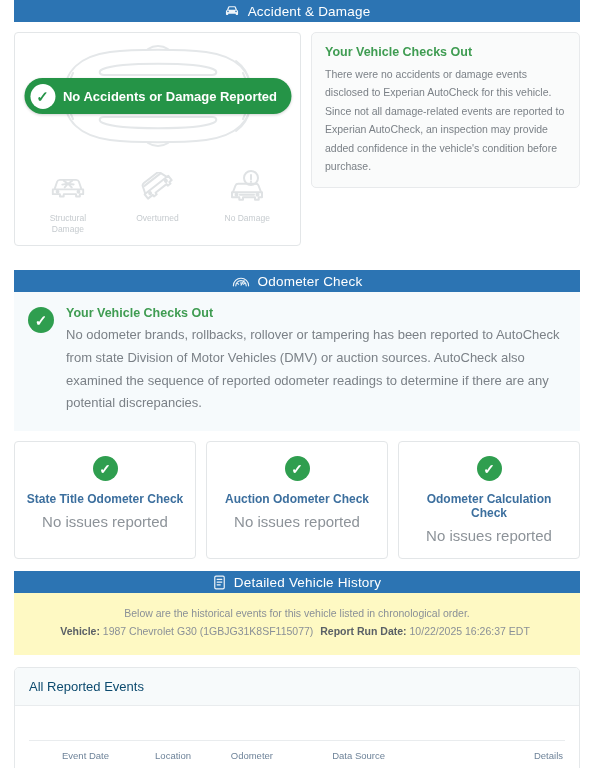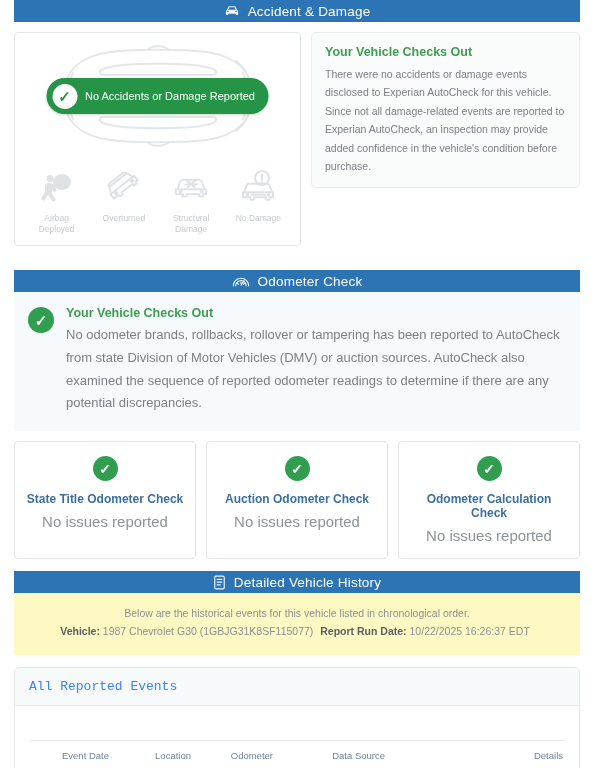--- a/index.html
+++ b/index.html
@@ -52,21 +52,21 @@
     padding: 0 14px 0 6px;
     box-shadow: 0 1px 3px rgba(0,0,0,.18);
     white-space: nowrap;
   }
   .badge-check {
     width: 25px; height: 25px; border-radius: 50%;
     background: #ffffff; color: #259447;
     display: flex; align-items: center; justify-content: center;
     font-size: 15px; font-weight: bold; line-height: 1;
   }
-  .badge-text { color: #ffffff; font-size: 11px; font-weight: normal; }
+  .badge-text { color: #ffffff; font-size: 13px; font-weight: bold; }
 
   .damage-icons { display: flex; margin-top: 18px; }
   .damage-item { flex: 1; display: flex; flex-direction: column; align-items: center; gap: 8px; }
   .damage-item .di-glyph { height: 36px; display: flex; align-items: center; justify-content: center; }
   .damage-item .di-label {
     font-size: 8.5px; color: #c6cbcf; text-align: center; line-height: 1.3; max-width: 62px;
   }
 
   .checks-out-box {
     flex: 1;
@@ -136,23 +136,22 @@
   .events-card {
     border: 1px solid #e5e8ea;
     border-radius: 5px;
     background: #ffffff;
     overflow: hidden;
   }
   .events-card-head {
     background: #f7fafb;
     border-bottom: 1px solid #e9ecee;
     padding: 11px 14px;
-    color: #3b82f6;
+    color: #0c4a6e;
     font-size: 13px;
-    font-family: Liberation Mono, monospace;
   }
   .events-card-body { padding: 0 14px; }
   .events-spacer { height: 34px; }
   table.events { width: 100%; border-collapse: collapse; }
   table.events th {
     text-align: right;
     font-size: 9.5px;
     font-weight: normal;
     color: #6e8399;
     padding: 9px 2px 9px 0;
@@ -202,57 +201,47 @@
           <path d="M196 90 C204 84 208 77 209 70"></path>
         </svg>
         <div class="badge">
           <span class="badge-check">✓</span>
           <span class="badge-text">No Accidents or Damage Reported</span>
         </div>
       </div>
 
       <div class="damage-icons">
 
+
         <div class="damage-item">
           <span class="di-glyph">
-            <svg width="34" height="30" viewBox="0 0 34 30" fill="#dfe2e4">
-              <ellipse cx="22" cy="10" rx="9" ry="8"></ellipse>
-              <circle cx="10" cy="6.5" r="3.4"></circle>
-              <path d="M9 11 c3 0 5 1.5 6 4 l2 4 -3 1.5 -2-3.5 V22 l4 6 -3 2 -5-7 -4 6 -3-2 4-7 V14 c0-1.8 1.5-3 4-3z"></path>
+            <svg width="38" height="26" viewBox="0 0 40 26" fill="none" stroke="#dfe2e4" stroke-width="2" stroke-linecap="round" stroke-linejoin="round">
+              <path d="M6 15 L8.5 7.5 C9 6 10 5.5 11.5 5.5 h17 c1.5 0 2.5 .5 3 2 L34 15"></path>
+              <path d="M4 15.5 h32 v5 h-3.5 v2.5 h-4 v-2.5 h-13 v2.5 h-4 v-2.5 H4 z"></path>
+              <path d="M20 9.5 l4.5-3 M20 9.5 l6 .8 M20 9.5 l4 4 M20 9.5 l-4.5-3.2 M20 9.5 l-6 1 M20 9.5 l-3.5 4"></path>
+              <circle cx="9" cy="18" r="1"></circle>
+                <circle cx="31" cy="18" r="1"></circle>
             </svg>
           </span>
-          <span class="di-label">Airbag Deployed</span>
+          <span class="di-label">Structural Damage</span>
         </div>
 
         <div class="damage-item">
           <span class="di-glyph">
             <svg width="34" height="30" viewBox="0 0 34 30" fill="none" stroke="#dfe2e4" stroke-width="2" stroke-linecap="round" stroke-linejoin="round">
               <g transform="rotate(-38 17 15)">
                 <path d="M3 12 L5.5 5 C6 3.6 7 3.2 8.3 3.2 h16.4 c1.3 0 2.3 .4 2.8 1.8 L30 12"></path>
                 <path d="M2 12.5 h30 v5.5 h-3 v2 h-3.5 v-2 h-14 v2 H8 v-2 H2 z"></path>
                 <path d="M7 5.8 h20"></path>
                 <circle cx="7" cy="15" r="1"></circle>
                   <circle cx="27" cy="15" r="1"></circle>
               </g>
             </svg>
           </span>
           <span class="di-label">Overturned</span>
-        </div>
-
-        <div class="damage-item">
-          <span class="di-glyph">
-            <svg width="38" height="26" viewBox="0 0 40 26" fill="none" stroke="#dfe2e4" stroke-width="2" stroke-linecap="round" stroke-linejoin="round">
-              <path d="M6 15 L8.5 7.5 C9 6 10 5.5 11.5 5.5 h17 c1.5 0 2.5 .5 3 2 L34 15"></path>
-              <path d="M4 15.5 h32 v5 h-3.5 v2.5 h-4 v-2.5 h-13 v2.5 h-4 v-2.5 H4 z"></path>
-              <path d="M20 9.5 l4.5-3 M20 9.5 l6 .8 M20 9.5 l4 4 M20 9.5 l-4.5-3.2 M20 9.5 l-6 1 M20 9.5 l-3.5 4"></path>
-              <circle cx="9" cy="18" r="1"></circle>
-                <circle cx="31" cy="18" r="1"></circle>
-            </svg>
-          </span>
-          <span class="di-label">Structural Damage</span>
         </div>
 
         <div class="damage-item">
           <span class="di-glyph">
             <svg width="36" height="34" viewBox="0 0 36 34" fill="none" stroke="#dfe2e4" stroke-width="2" stroke-linecap="round" stroke-linejoin="round">
               <circle cx="22" cy="8" r="7"></circle>
               <path d="M22 5 v4.2 M22 11.6 v.4"></path>
               <path d="M4 22 L6.5 15.5 C7 14.2 8 13.8 9.2 13.8 h17.6 c1.2 0 2.2 .4 2.7 1.7 L32 22"></path>
               <path d="M3 22.3 h30 v5 h-3.3 v2.4 h-3.7 v-2.4 h-12 v2.4 H10.3 v-2.4 H3 z"></path>
               <path d="M11 24.8 h14"></path>

